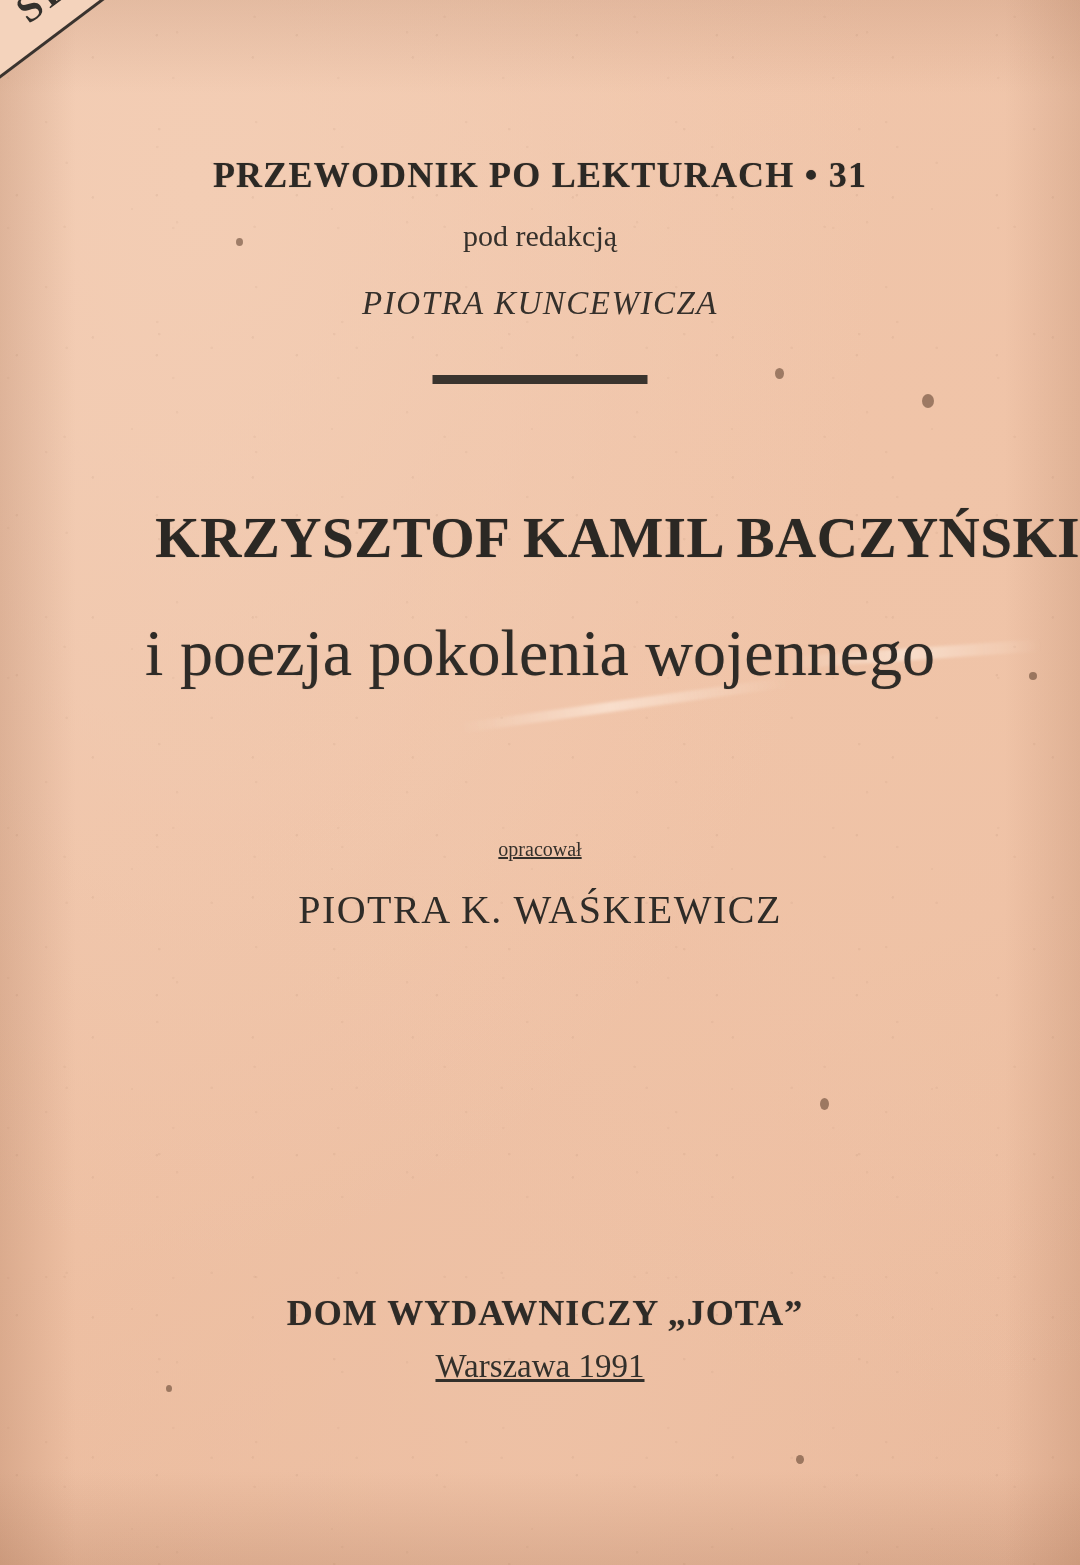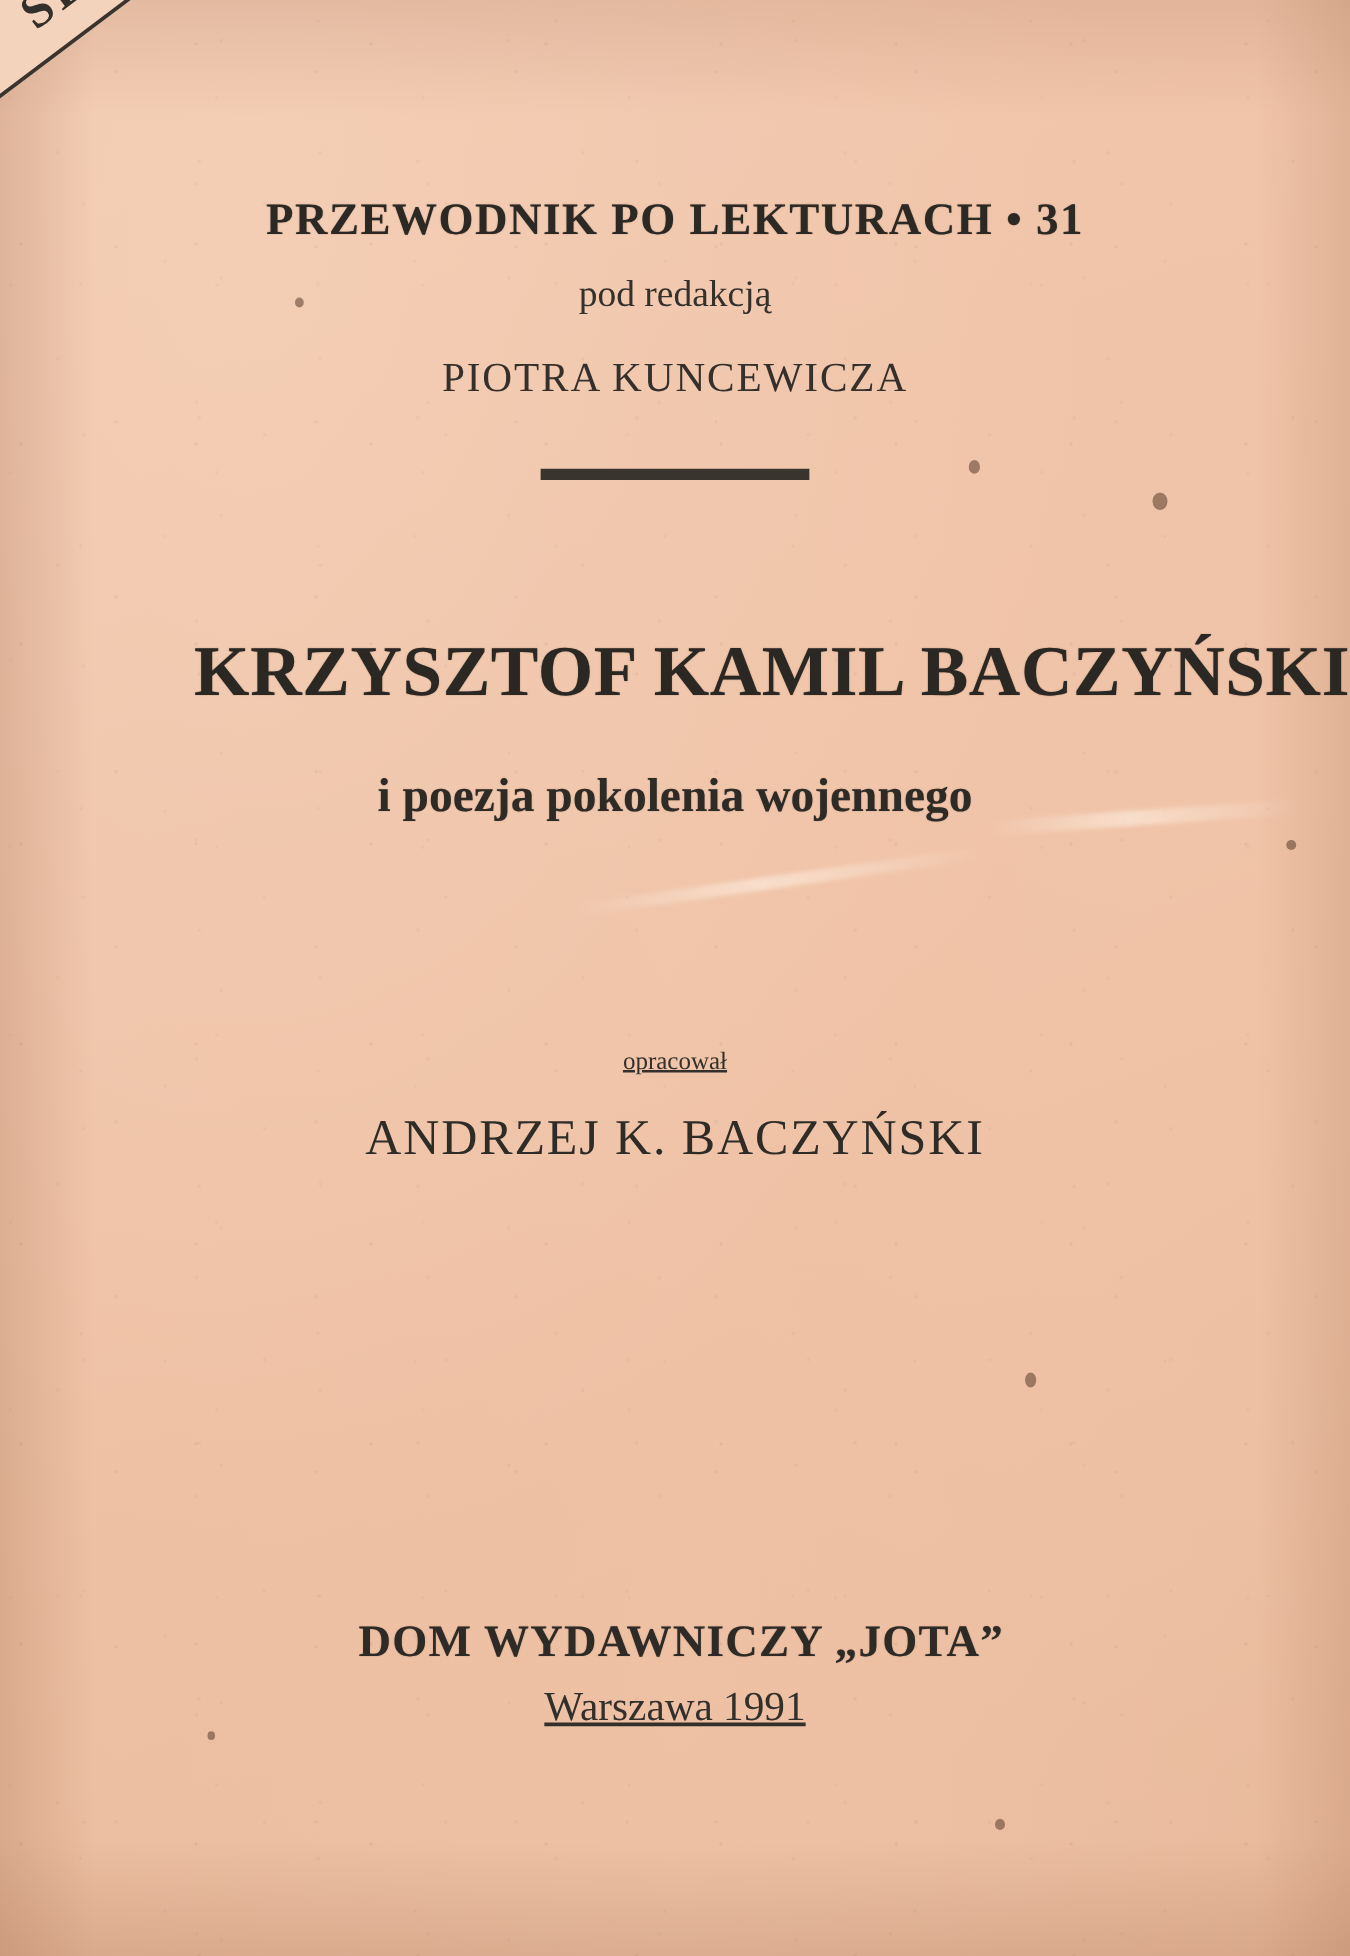--- a/index.html
+++ b/index.html
@@ -101,20 +101,21 @@
     color: #35302b;
   }
   .editor-name {
     position: absolute;
     top: 285px;
     left: 0;
     right: 0;
     font-size: 33px;
     letter-spacing: 1.5px;
     color: #35302b;
+    font-style: italic;
   }
   .rule {
     position: absolute;
     top: 375px;
     left: 50%;
     transform: translateX(-50%);
     width: 215px;
     height: 9px;
     background: #3a342e;
   }
@@ -129,22 +130,22 @@
     letter-spacing: 0.5px;
     color: #2b2824;
     text-shadow: 0 0 1px rgba(60,45,35,.5);
     text-align: right;
   }
   .subtitle {
     position: absolute;
     top: 615px;
     left: 0;
     right: 0;
-    font-weight: bold;
-    font-size: 38px;
+    font-weight: normal;
+    font-size: 66px;
     color: #2e2b27;
     text-shadow: 0 0 1px rgba(60,45,35,.4);
   }
 
   .author-prefix {
     position: absolute;
     top: 838px;
     left: 0;
     right: 0;
     font-size: 20px;
@@ -217,21 +218,21 @@
 
     <div class="editor-prefix">pod redakcją</div>
     <div class="editor-name">PIOTRA KUNCEWICZA</div>
 
     <div class="rule"></div>
 
     <div class="main-title">KRZYSZTOF KAMIL BACZYŃSKI</div>
     <div class="subtitle">i poezja pokolenia wojennego</div>
 
     <div class="author-prefix">opracował</div>
-    <div class="author-name">ANDRZEJ K. BACZYŃSKI</div>
+    <div class="author-name">PIOTRA K. WAŚKIEWICZ</div>
 
     <div class="publisher">DOM WYDAWNICZY „JOTA”</div>
     <div class="place-year">Warszawa 1991</div>
 
   </div>
 
   <div class="blemish" style="left:775px; top:368px; width:9px; height:11px;"></div>
   <div class="blemish" style="left:922px; top:394px; width:12px; height:14px;"></div>
   <div class="blemish" style="left:236px; top:238px; width:7px; height:8px;"></div>
   <div class="blemish" style="left:1029px; top:672px; width:8px; height:8px;"></div>

